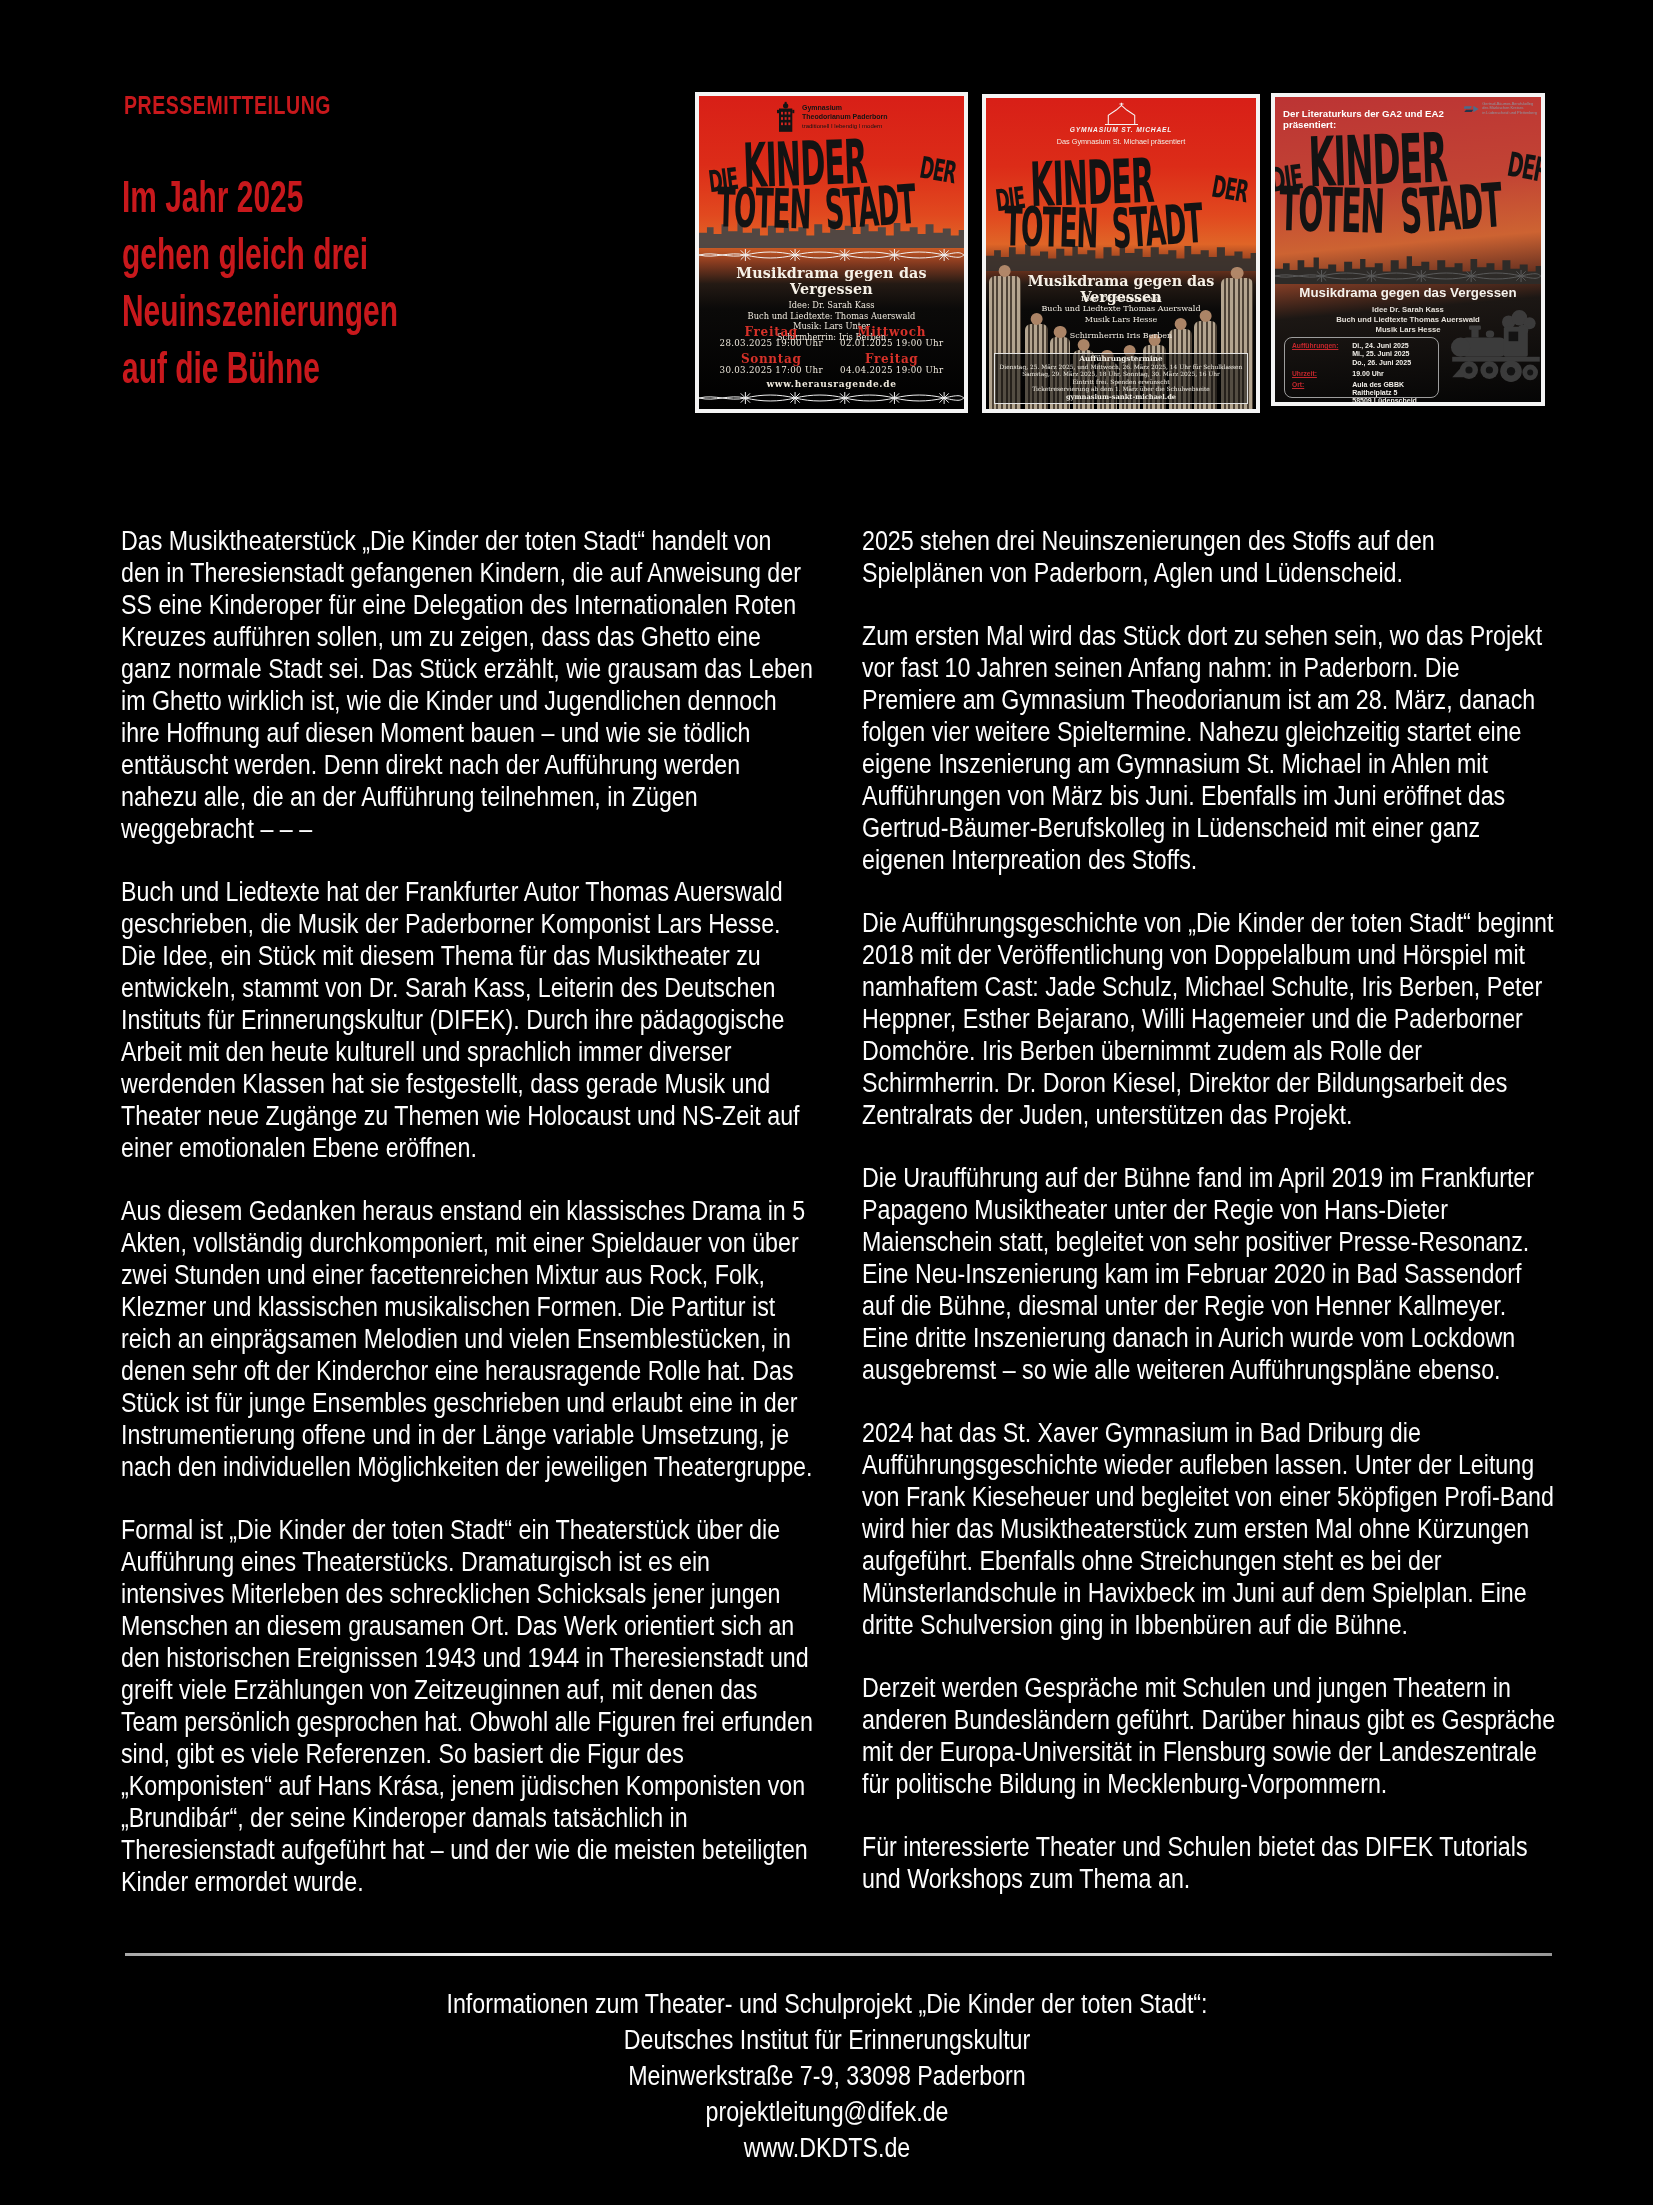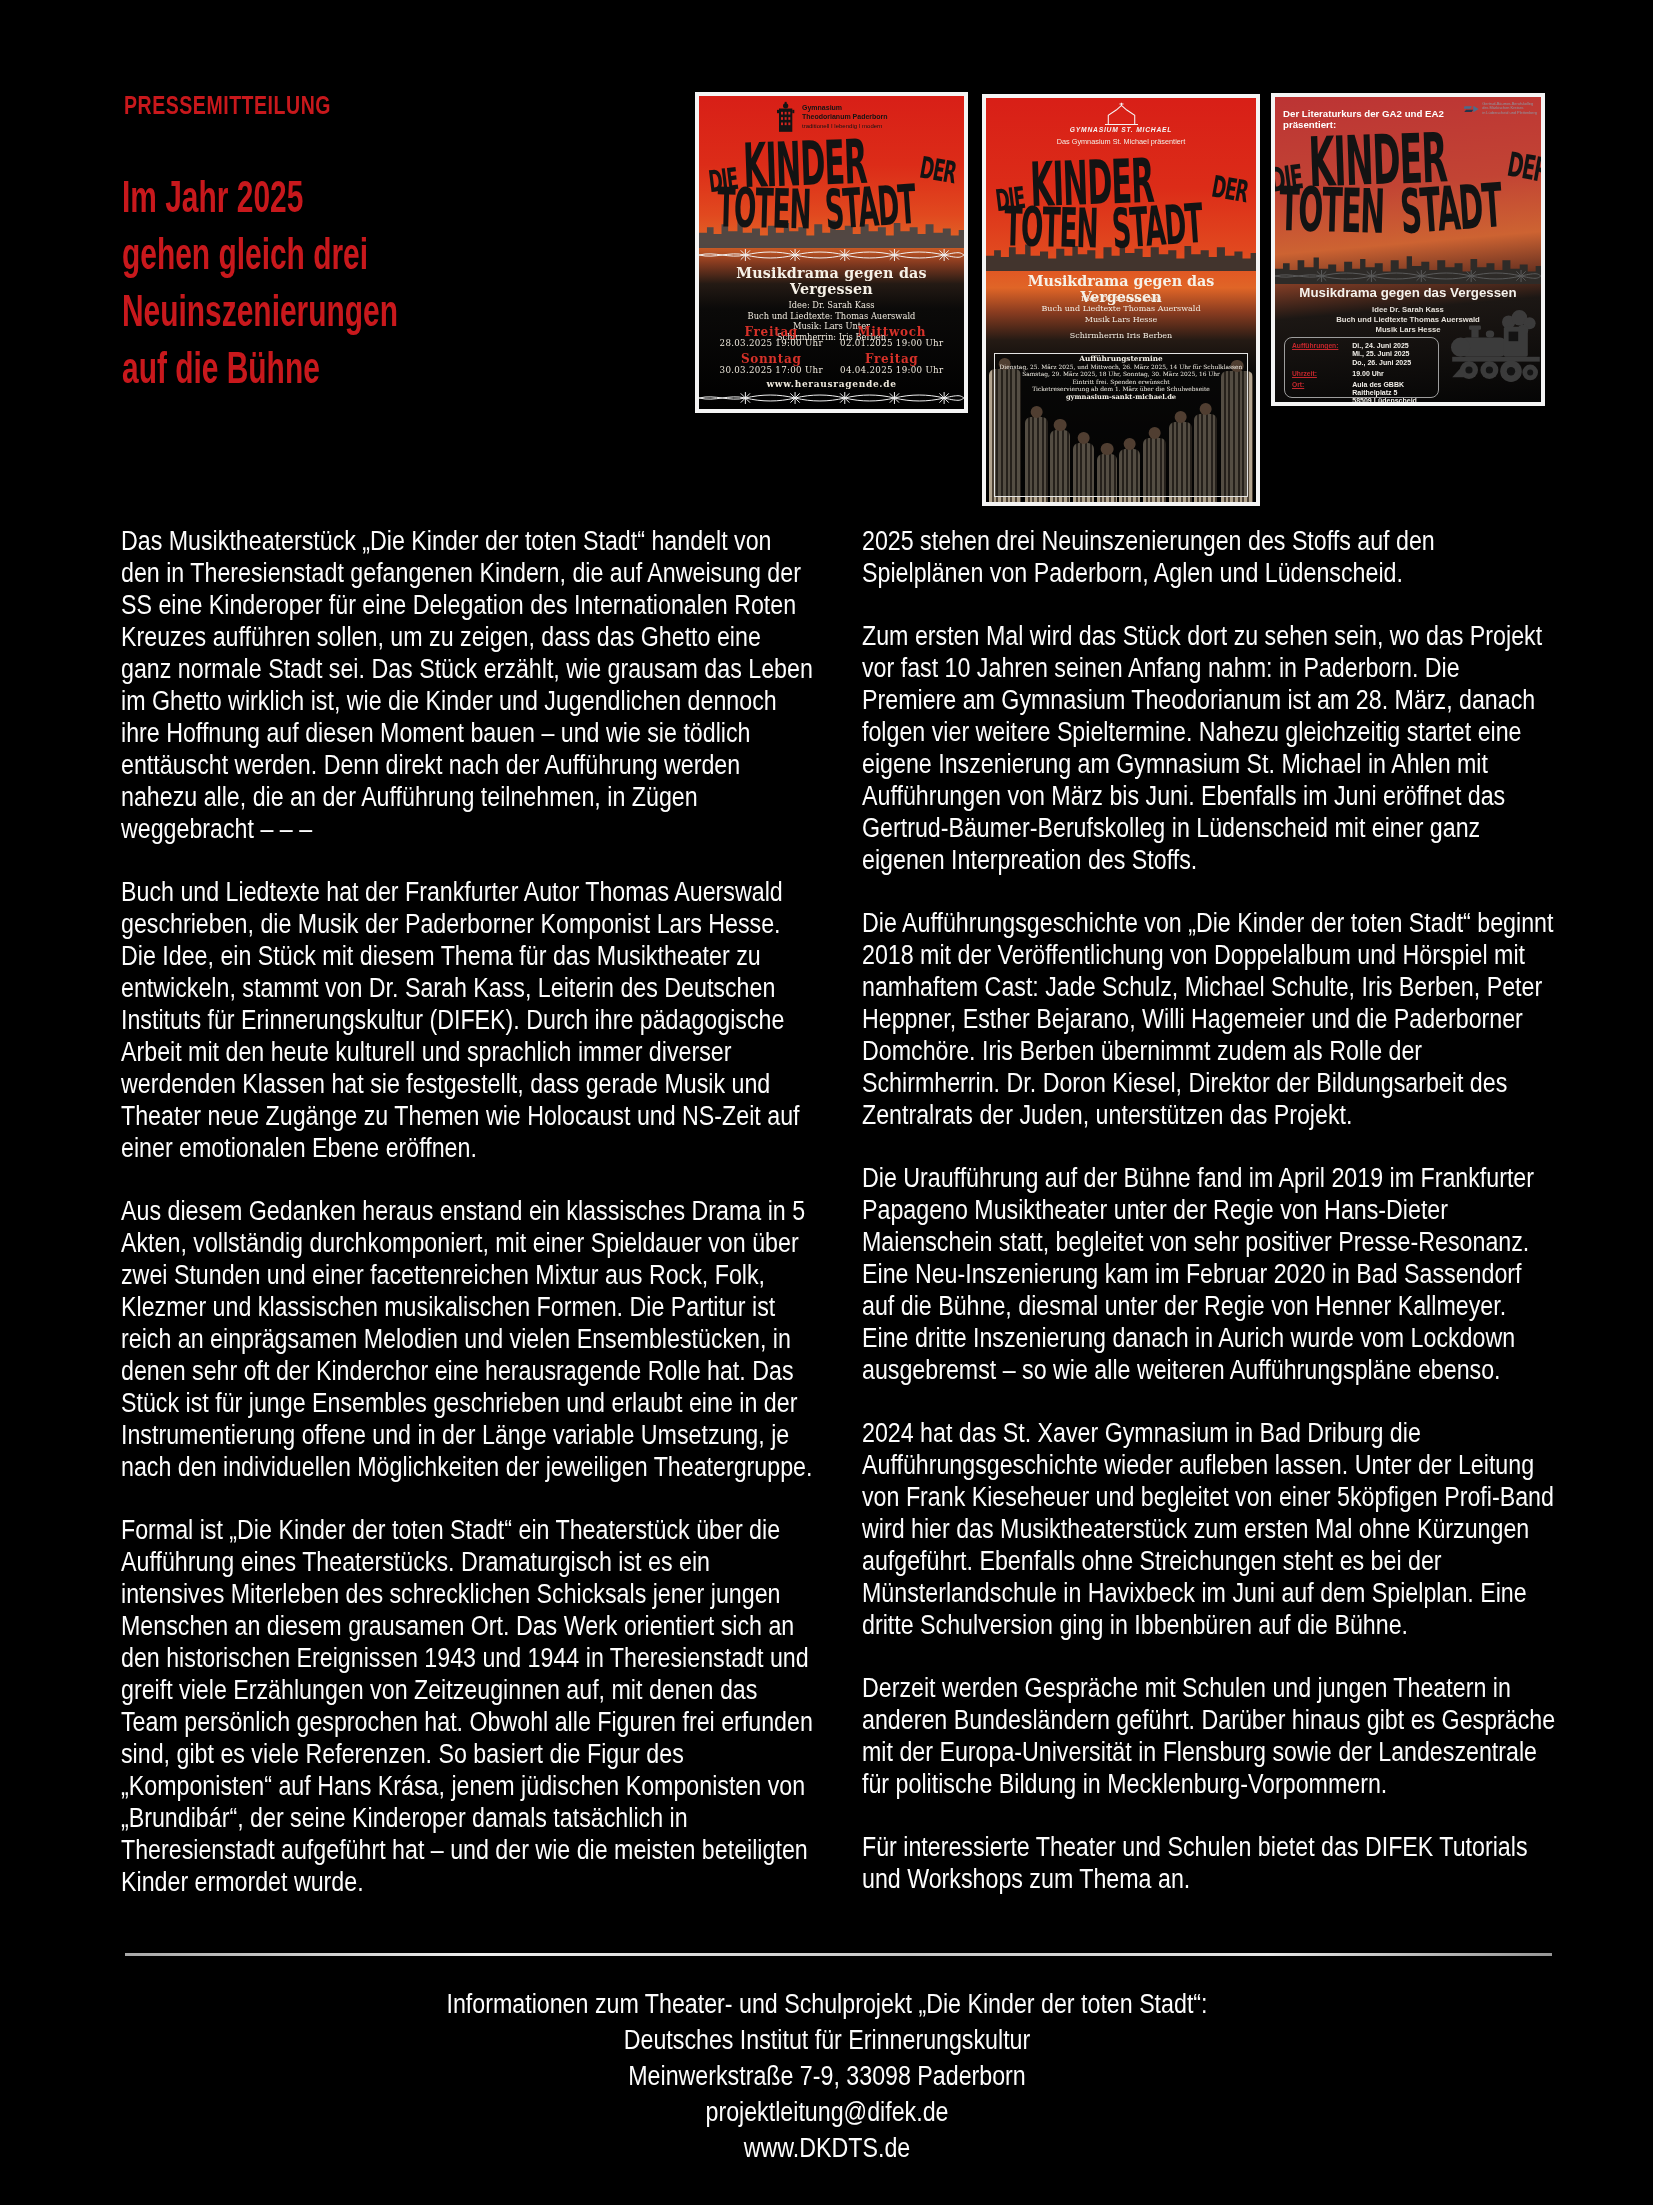--- a/index.html
+++ b/index.html
@@ -14,21 +14,21 @@
     white-space:nowrap;
   }
   .headline{
     position:absolute;left:122px;top:168px;color:#c8181c;font-weight:bold;
     font-size:44px;line-height:57px;transform:scaleX(.68);transform-origin:top left;
     white-space:nowrap;
   }
   
   .poster{position:absolute;border:4.7px solid #f4f4f4;background:#22c55e;box-sizing:border-box;}
   #poster-1{left:695px;top:92px;width:273px;height:321px;}
-  #poster-2{left:982px;top:94px;width:278px;height:412px;}
+  #poster-2{left:982px;top:94px;width:278px;height:319px;}
   #poster-3{left:1271px;top:93px;width:274px;height:313px;}
   .poster-inner{position:relative;width:100%;height:100%;overflow:hidden;}
   #poster-1 .poster-inner,#poster-2 .poster-inner{
     background:linear-gradient(180deg,#d81f17 0%,#dc2c18 22%,#e1491f 38%,#e06527 47%,#8a3c20 53%,#241a14 60%,#0b0a09 68%,#000 100%);
   }
   #poster-3 .poster-inner{
     background:linear-gradient(175deg,#bc3434 0%,#c24434 30%,#cd6332 48%,#7a3a24 58%,#1c1714 68%,#050505 100%);
   }
   .skyline{position:absolute;left:0;width:100%;height:32px;z-index:1;}
   .wire{position:absolute;left:0;width:100%;height:12px;z-index:3;}

